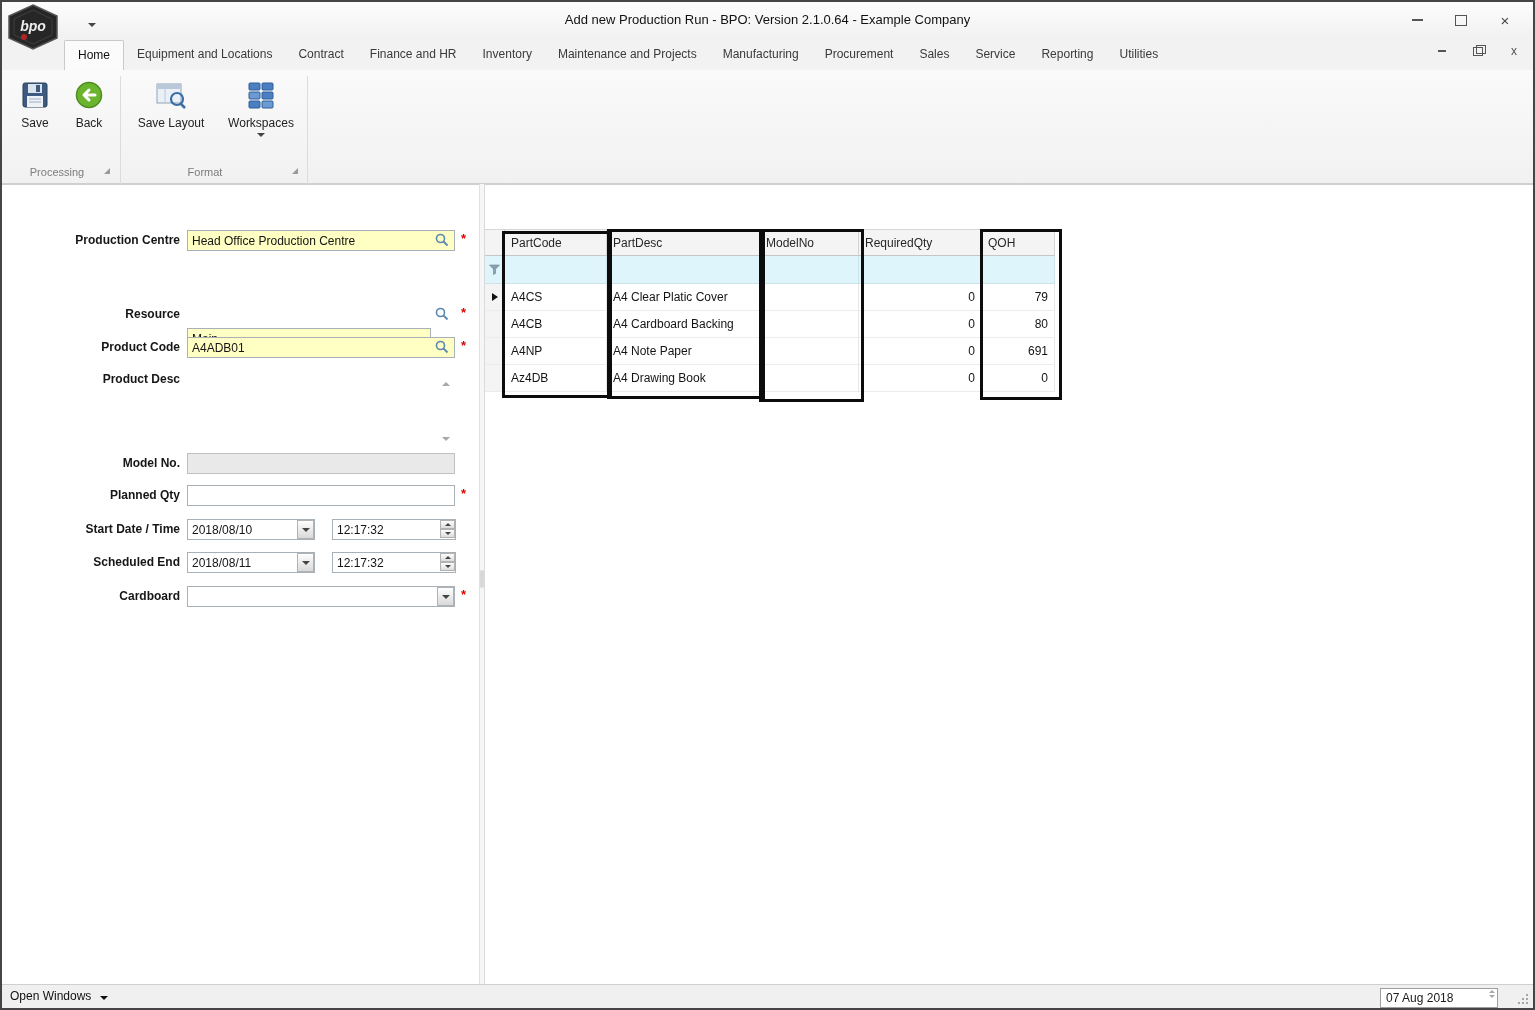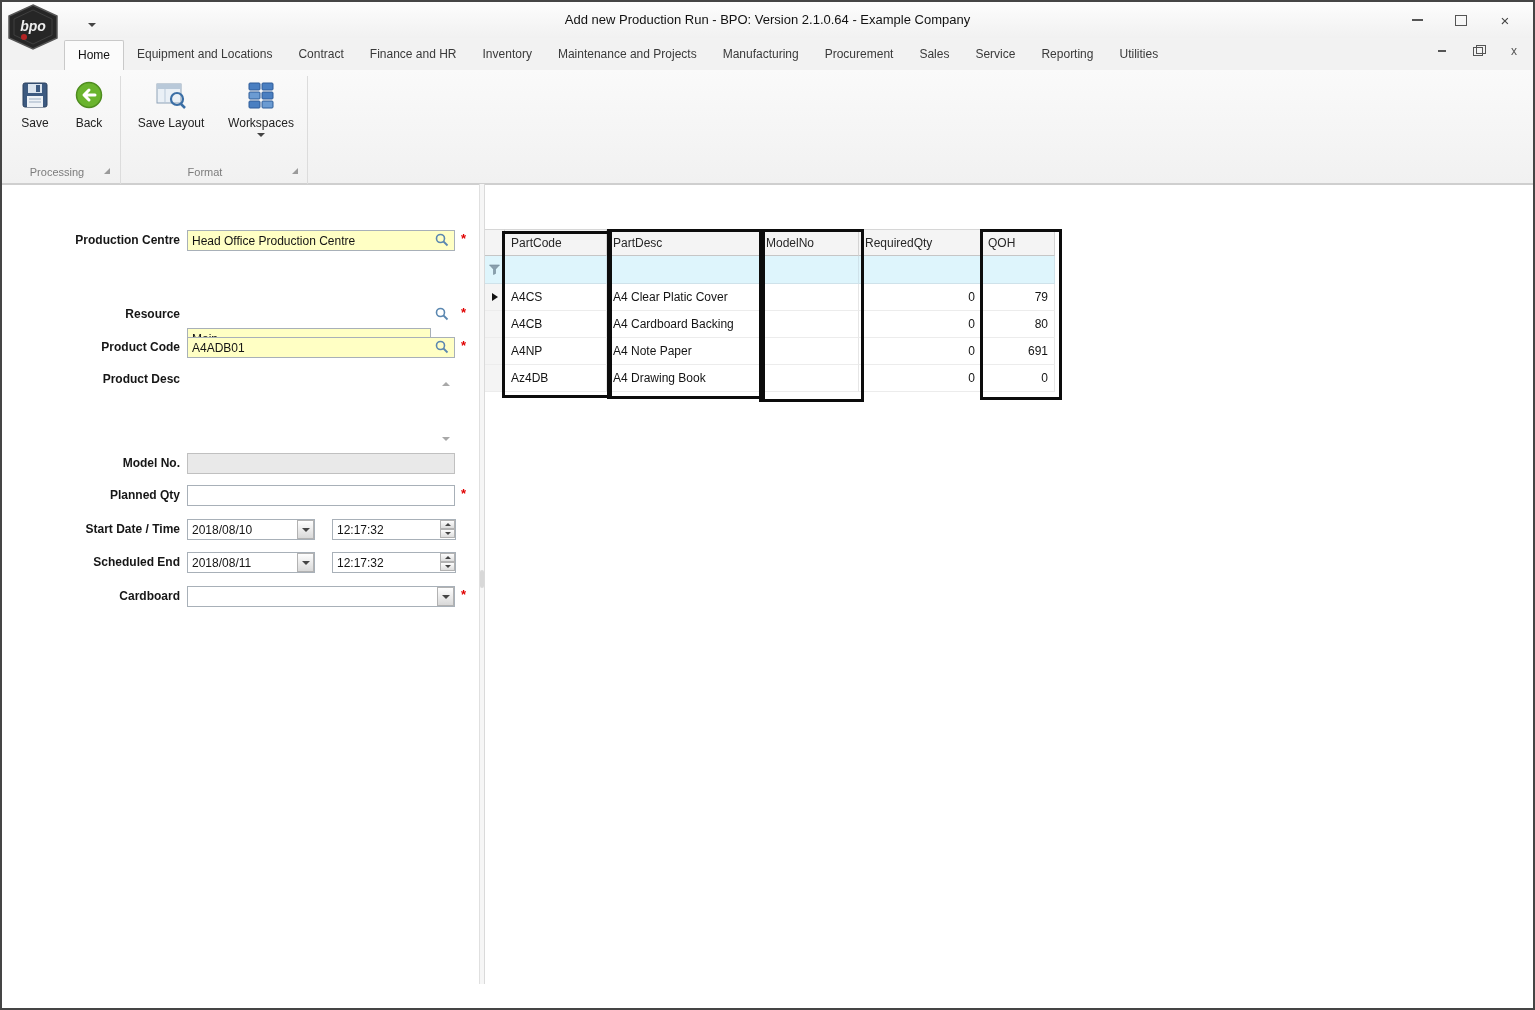--- a/index.html
+++ b/index.html
@@ -340,14 +340,35 @@
       <span class="gcell gdata c4 num">0</span>
       <span class="gcell gdata c5 num">0</span>
     </div>
   </div>
 
   <div class="anno" style="left:500px;top:229px;width:104px;height:161px;"></div>
   <div class="anno" style="left:605px;top:227px;width:152px;height:164px;"></div>
   <div class="anno" style="left:757px;top:227px;width:99px;height:167px;"></div>
   <div class="anno" style="left:978px;top:227px;width:76px;height:165px;"></div>
 
+  <div class="statusbar">
+    <span class="openwin">
+      <span>Open Windows</span>
+      <span class="tri-down" style="margin-left:5px;border-top-color:#111;"></span>
+    </span>
+    <span class="datebox">
+      <span>07 Aug 2018</span>
+      <span class="datebox-spin">
+        <span class="tri-up lite" style="border-left-width:3px;border-right-width:3px;border-bottom-width:3px;"></span>
+        <span class="tri-down lite" style="border-left-width:3px;border-right-width:3px;border-top-width:3px;"></span>
+      </span>
+    </span>
+    <svg class="grip" width="14" height="14" viewBox="0 0 14 14">
+      <rect x="10" y="2" width="2" height="2" fill="#a6a6a6"></rect>
+      <rect x="6" y="6" width="2" height="2" fill="#a6a6a6"></rect>
+      <rect x="10" y="6" width="2" height="2" fill="#a6a6a6"></rect>
+      <rect x="2" y="10" width="2" height="2" fill="#a6a6a6"></rect>
+      <rect x="6" y="10" width="2" height="2" fill="#a6a6a6"></rect>
+      <rect x="10" y="10" width="2" height="2" fill="#a6a6a6"></rect>
+    </svg>
+  </div>
 
 </div>
 
 </body></html>

